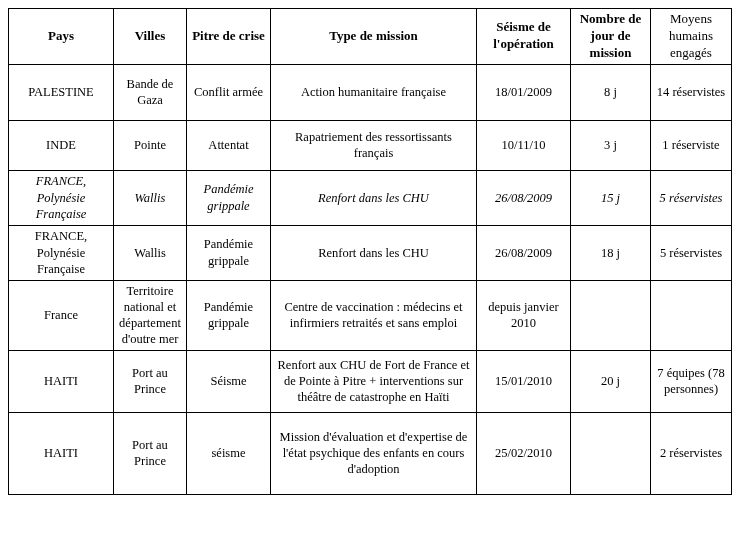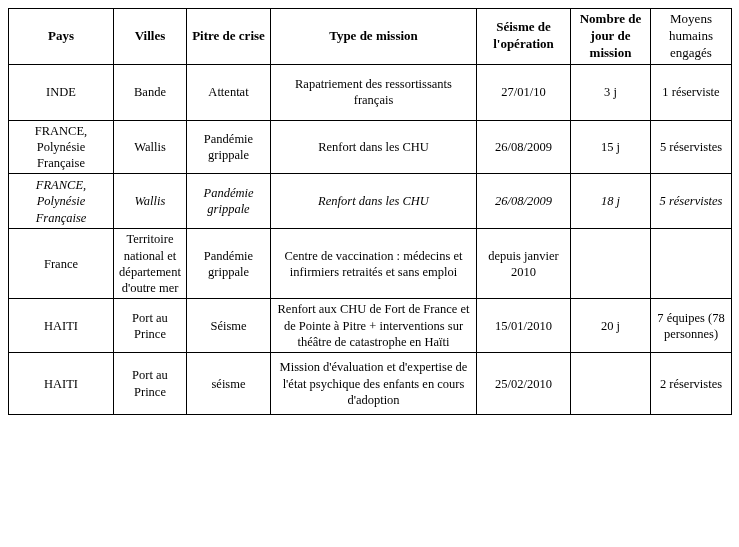--- a/index.html
+++ b/index.html
@@ -68,25 +68,34 @@
           <th data-name="column-header-villes">Villes</th>
           <th data-name="column-header-type-de-crise">Pitre de crise</th>
           <th data-name="column-header-type-de-mission">Type de mission</th>
           <th data-name="column-header-debut-operation">Séisme de l'opération</th>
           <th data-name="column-header-nombre-jours-mission">Nombre de jour de mission</th>
           <th data-name="column-header-moyens-humains">Moyens humains engagés</th>
         </tr>
     </thead>
     <tbody data-name="table-body">
         <tr data-name="table-row">
+          <td data-name="table-cell-pays">PALESTINE</td>
+          <td data-name="table-cell-villes">Bande de Gaza</td>
+          <td data-name="table-cell-type-de-crise">Conflit armée</td>
+          <td data-name="table-cell-type-de-mission">Action humanitaire française</td>
+          <td data-name="table-cell-debut-operation">18/01/2009</td>
+          <td data-name="table-cell-nombre-jours-mission">8 j</td>
+          <td data-name="table-cell-moyens-humains">14 réservistes</td>
+        </tr>
+        <tr data-name="table-row">
           <td data-name="table-cell-pays">INDE</td>
-          <td data-name="table-cell-villes">Bande</td>
+          <td data-name="table-cell-villes">Pointe</td>
           <td data-name="table-cell-type-de-crise">Attentat</td>
           <td data-name="table-cell-type-de-mission">Rapatriement des ressortissants français</td>
-          <td data-name="table-cell-debut-operation">27/01/10</td>
+          <td data-name="table-cell-debut-operation">10/11/10</td>
           <td data-name="table-cell-nombre-jours-mission">3 j</td>
           <td data-name="table-cell-moyens-humains">1 réserviste</td>
         </tr>
         <tr data-name="table-row">
           <td data-name="table-cell-pays">FRANCE, Polynésie Française</td>
           <td data-name="table-cell-villes">Wallis</td>
           <td data-name="table-cell-type-de-crise">Pandémie grippale</td>
           <td data-name="table-cell-type-de-mission">Renfort dans les CHU</td>
           <td data-name="table-cell-debut-operation">26/08/2009</td>
           <td data-name="table-cell-nombre-jours-mission">15 j</td>

